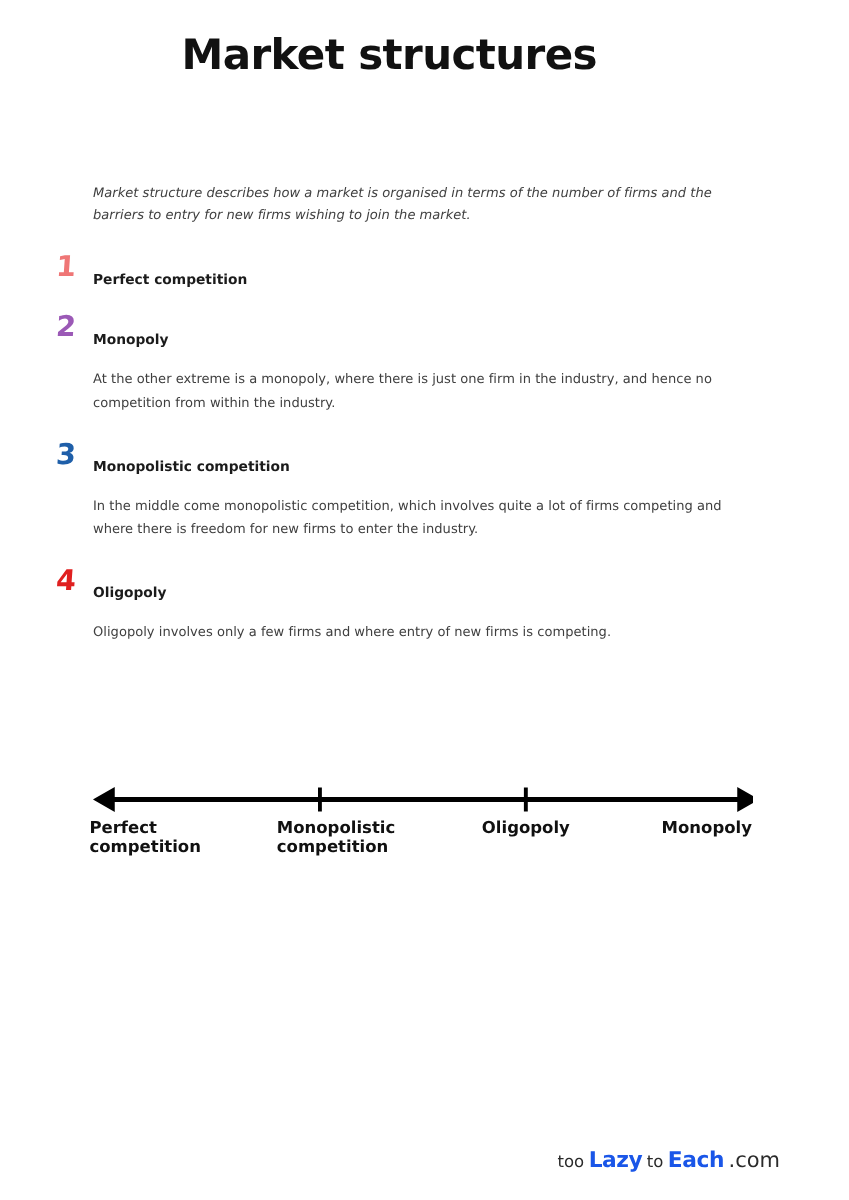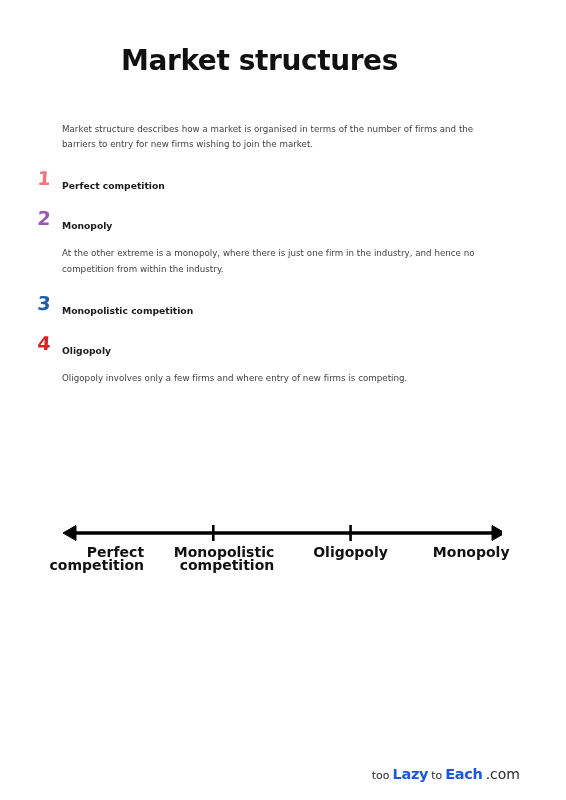--- a/index.html
+++ b/index.html
@@ -22,39 +22,38 @@
     position: absolute;
     top: 20px;
     left: 0;
     width: 519px;
     text-align: center;
     font-family: "DejaVu Sans", sans-serif;
     font-weight: bold;
     font-size: 28px;
     letter-spacing: -0.4px;
     color: #111111;
-    margin-top: 24px;
   }
 
   
   .content {
     position: absolute;
     top: 122px;
     left: 62px;
     width: 440px;
   }
 
   p.body-text {
     font-size: 8.7px;
     line-height: 15.2px;
     color: #3f3f3f;
     letter-spacing: 0.02px;
   }
 
-  .intro { margin-bottom: 3px; }
+  .intro { margin-bottom: 3px; font-style: italic; }
 
   
   .section { position: relative; }
 
   .section-head {
     position: relative;
     height: 18px;
     margin-top: 22px;
     margin-bottom: 14px;
   }
@@ -96,25 +95,25 @@
   .axis-labels {
     position: absolute;
     left: 0;
     top: 26px;
     width: 440px;
     height: 40px;
   }
 
   .axis-label {
     position: absolute;
-    font-size: 14px;
+    font-size: 11px;
     font-weight: bold;
     color: #111111;
     line-height: 12.5px;
-    text-align: right;
+    text-align: left;
     white-space: pre-line;
     transform: translateX(-50%);
   }
 
   
   .footer-logo {
     position: absolute;
     right: 46px;
     bottom: 18px;
     display: flex;
@@ -163,20 +162,21 @@
       <span class="section-title">Monopoly</span>
     </div>
     <p class="body-text">At the other extreme is a monopoly, where there is just one firm in the industry, and hence no competition from within the industry.</p>
   </div>
 
   <div class="section">
     <div class="section-head">
       <span class="marker" style="color: rgb(31, 95, 169);">3</span>
       <span class="section-title">Monopolistic competition</span>
     </div>
+    <p class="body-text">In the middle come monopolistic competition, which involves quite a lot of firms competing and where there is freedom for new firms to enter the industry.</p>
   </div>
 
   <div class="section">
     <div class="section-head">
       <span class="marker" style="color: rgb(224, 32, 32);">4</span>
       <span class="section-title">Oligopoly</span>
     </div>
     <p class="body-text">Oligopoly involves only a few firms and where entry of new firms is competing.</p>
   </div>
 

